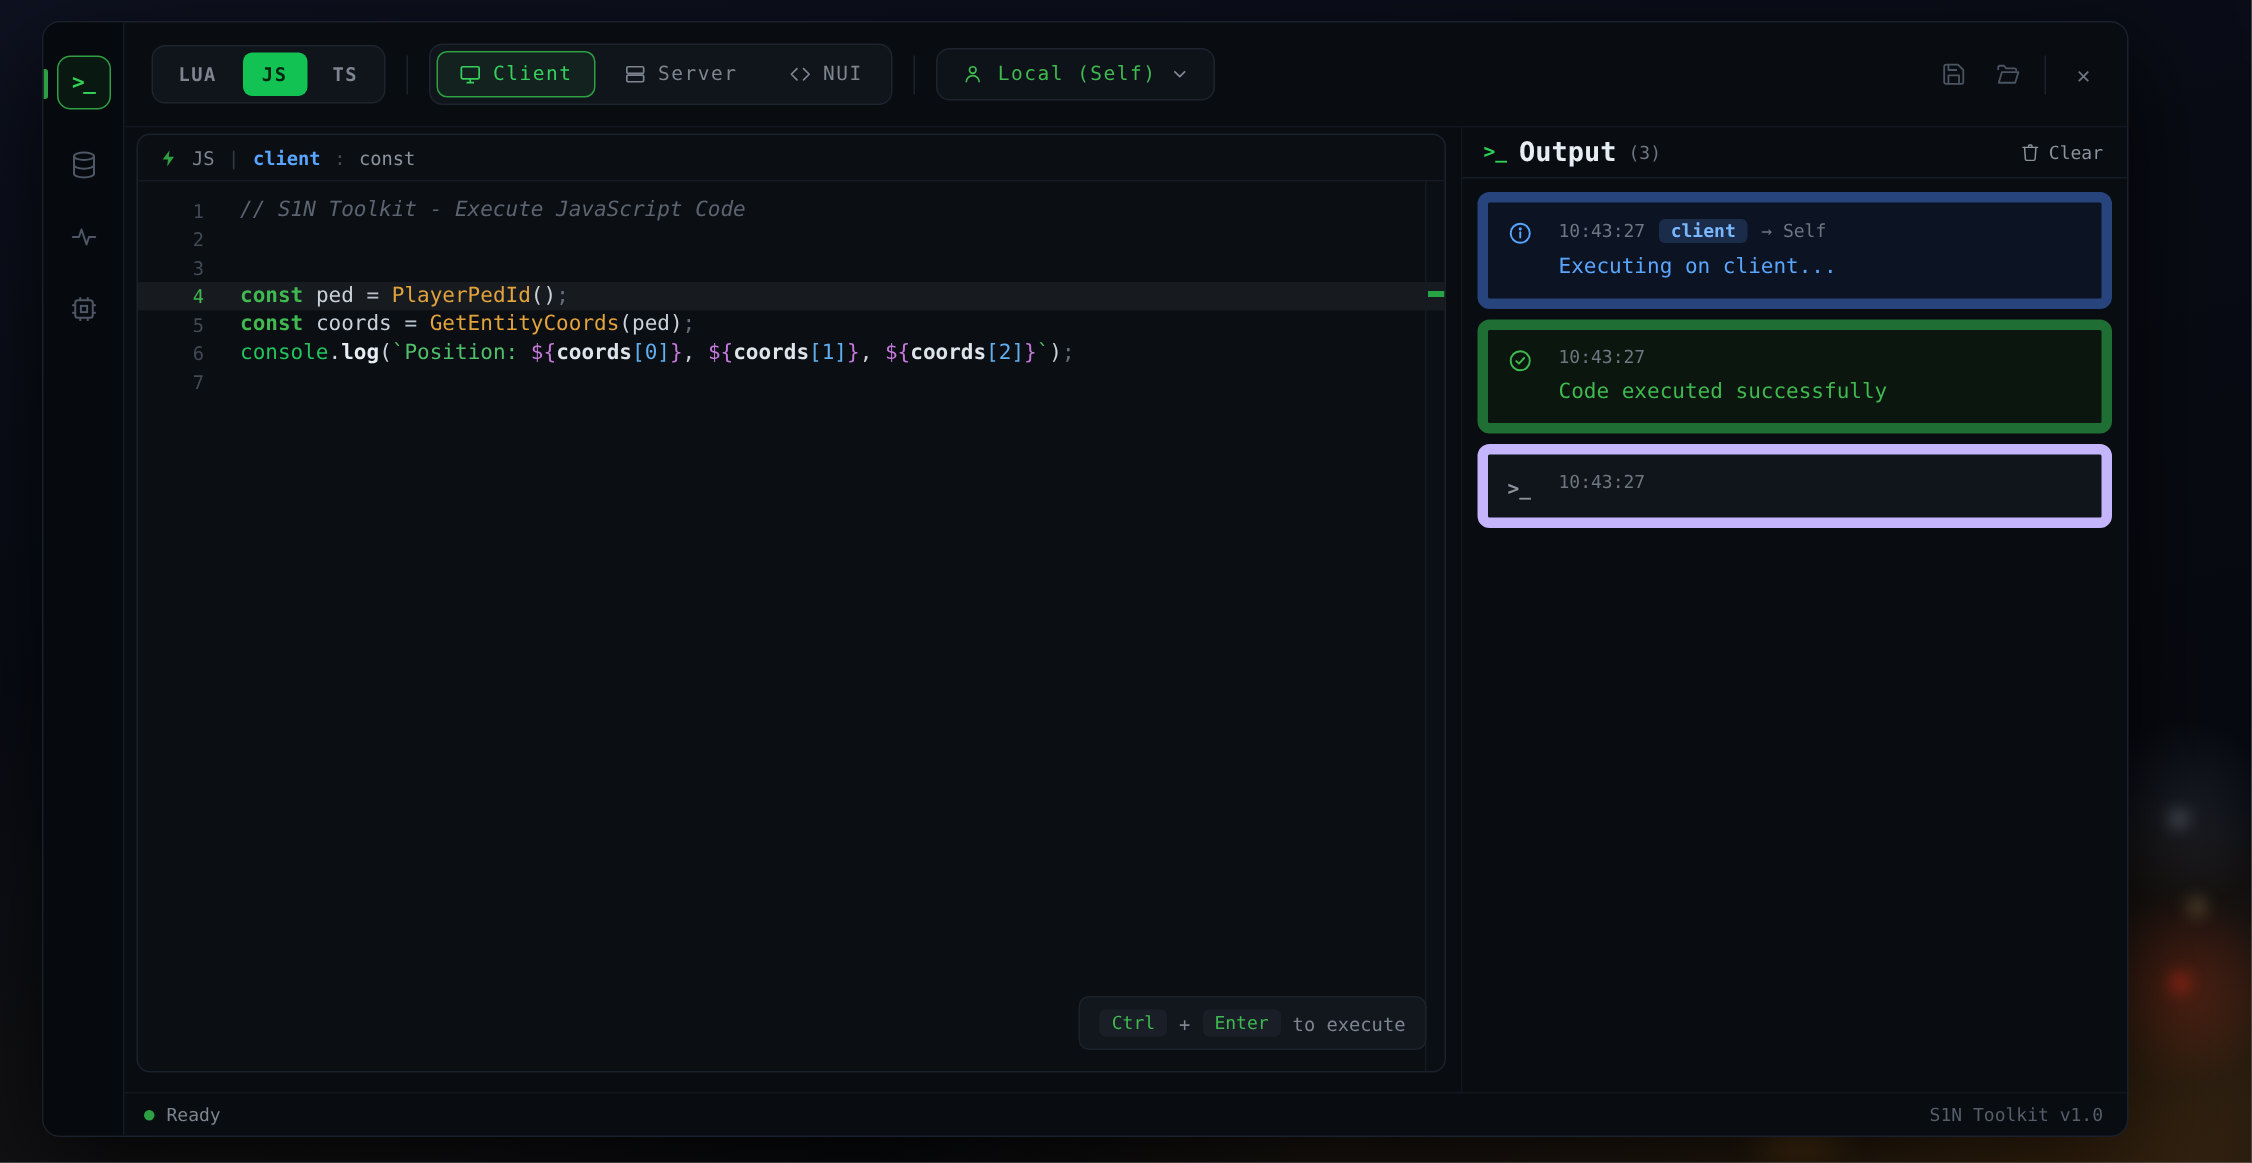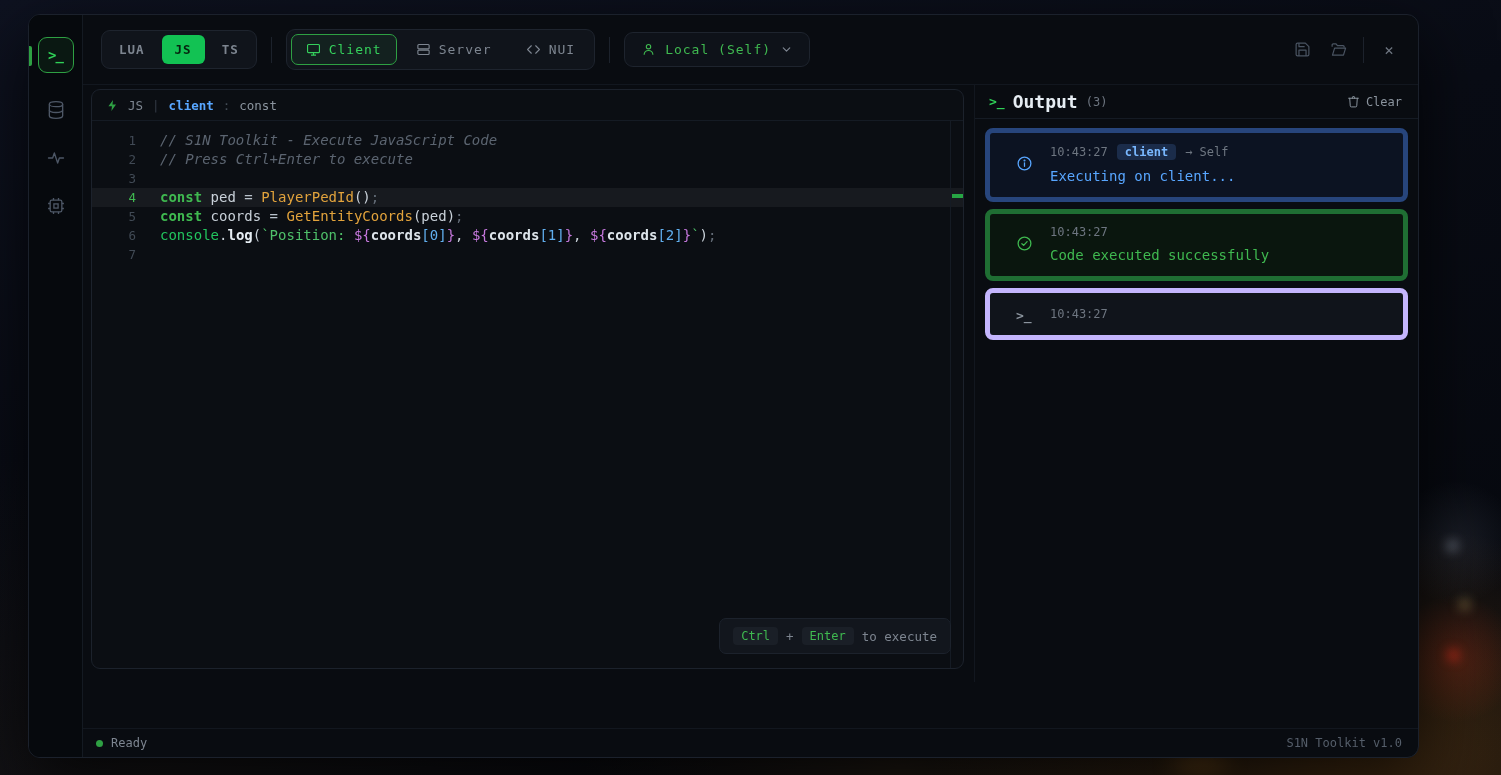--- a/index.html
+++ b/index.html
@@ -98,37 +98,37 @@
 
   
   .output-col { width:444px; flex:none; border-left:1px solid #12171f; display:flex; flex-direction:column; }
   .output-head { height:34px; flex:none; display:flex; align-items:center; padding:0 16px 0 14px; border-bottom:1px solid #151b24; gap:8px; }
   .oh-prompt { color:#2fd157; font-weight:bold; font-size:13px; }
   .oh-title { color:#e6edf3; font-weight:bold; font-size:18px; }
   .oh-count { color:#6e7681; font-size:12px; }
   .clear-btn { margin-left:auto; background:none; border:none; color:#8b949e; font-family:inherit; font-size:12px; display:flex; align-items:center; gap:6px; cursor:pointer; }
   .clear-btn svg { width:13px; height:13px; }
   .entries { padding:9px 10px 9px 10px; display:flex; flex-direction:column; gap:7px; overflow-y:auto; }
-  .entry { border-radius:8px; border:5px solid #c4b5fd; background:#10141b; padding:11px 26px; display:flex; gap:10px;align-items:center; }
+  .entry { border-radius:8px; border:7px solid #c4b5fd; background:#10141b; padding:11px 13px; display:flex; gap:10px; }
   .entry-info    { border-color:#27457c; background:#0c1322; }
   .entry-success { border-color:#1f6e33; background:#0a160e; }
   .entry-ic { width:24px; flex:none; padding-top:1px; }
   .entry-ic svg { width:17px; height:17px; }
   .ic-info { color:#58a6ff; } .ic-ok { color:#3fb950; }
   .ic-log { color:#8b949e; font-weight:bold; font-size:13px; }
   .entry-body { flex:1; min-width:0; }
   .entry-meta { display:flex; align-items:center; gap:9px; font-size:12px; color:#6e7681; }
   .badge { background:#1b2c4a; color:#79b8ff; font-weight:bold; border-radius:4px; padding:1px 8px; font-size:12px; }
   .entry-msg { margin-top:6px; font-size:14px; line-height:20px; word-break:break-all; }
   .entry-info .entry-msg { color:#58a6ff; }
   .entry-success .entry-msg { color:#3fb950; }
   .entry-log .entry-msg { color:#c9d1d9; font-weight:bold; }
 
   
-  .statusbar { height:29px; flex:none; border-top:1px solid #12171f; display:flex; align-items:center; padding:0 16px 0 13px; font-size:12px;margin-top:46px; }
+  .statusbar { height:29px; flex:none; border-top:1px solid #12171f; display:flex; align-items:center; padding:0 16px 0 13px; font-size:12px; }
   .dot { width:7px; height:7px; border-radius:50%; background:#2ea043; margin-right:8px; }
   .status-txt { color:#7d8590; }
   .version { margin-left:auto; color:#555e6a; }
 </style>
 </head>
 <body>
 
 <div class="glow g1"></div>
 <div class="glow g2"></div>
 <div class="glow g3"></div>
@@ -236,21 +236,21 @@
               </svg>
             <span class="eh-lang">JS</span>
             <span class="eh-sep">|</span>
             <span class="eh-ctx">client</span>
             <span class="eh-col">:</span>
             <span class="eh-tgt">const</span>
           </div>
           <div class="code-area">
             <div>
                 <div class="code-line"><span class="gutter">1</span><span class="code-text"><span class="tk-comment">// S1N Toolkit - Execute JavaScript Code</span></span></div>
-                <div class="code-line"><span class="gutter">2</span><span class="code-text"><span class="tk-comment">// Press Ctrl+Enter to execute</span></span></div>
+                <div class="code-line"><span class="gutter">2</span></div>
                 <div class="code-line"><span class="gutter">3</span><span class="code-text"></span></div>
                 <div class="code-line active"><span class="gutter">4</span><span class="code-text"><span class="tk-kw">const</span><span class="tk-var"> ped </span><span class="tk-op">= </span><span class="tk-fn">PlayerPedId</span><span class="tk-punc">()</span><span class="tk-semi">;</span></span></div>
                 <div class="code-line"><span class="gutter">5</span><span class="code-text"><span class="tk-kw">const</span><span class="tk-var"> coords </span><span class="tk-op">= </span><span class="tk-fn">GetEntityCoords</span><span class="tk-punc">(</span><span class="tk-var">ped</span><span class="tk-punc">)</span><span class="tk-semi">;</span></span></div>
                 <div class="code-line"><span class="gutter">6</span><span class="code-text"><span class="tk-obj">console</span><span class="tk-punc">.</span><span class="tk-prop">log</span><span class="tk-punc">(</span><span class="tk-str">`Position: </span><span class="tk-tpl">${</span><span class="tk-tvar">coords</span><span class="tk-num">[0]</span><span class="tk-tpl">}</span><span class="tk-punc">, </span><span class="tk-tpl">${</span><span class="tk-tvar">coords</span><span class="tk-num">[1]</span><span class="tk-tpl">}</span><span class="tk-punc">, </span><span class="tk-tpl">${</span><span class="tk-tvar">coords</span><span class="tk-num">[2]</span><span class="tk-tpl">}</span><span class="tk-str">`</span><span class="tk-punc">)</span><span class="tk-semi">;</span></span></div>
                 <div class="code-line"><span class="gutter">7</span><span class="code-text"></span></div>
               </div>
             <div class="ruler">
               <div class="ruler-marker"></div>
             </div>
             <div class="hint">

